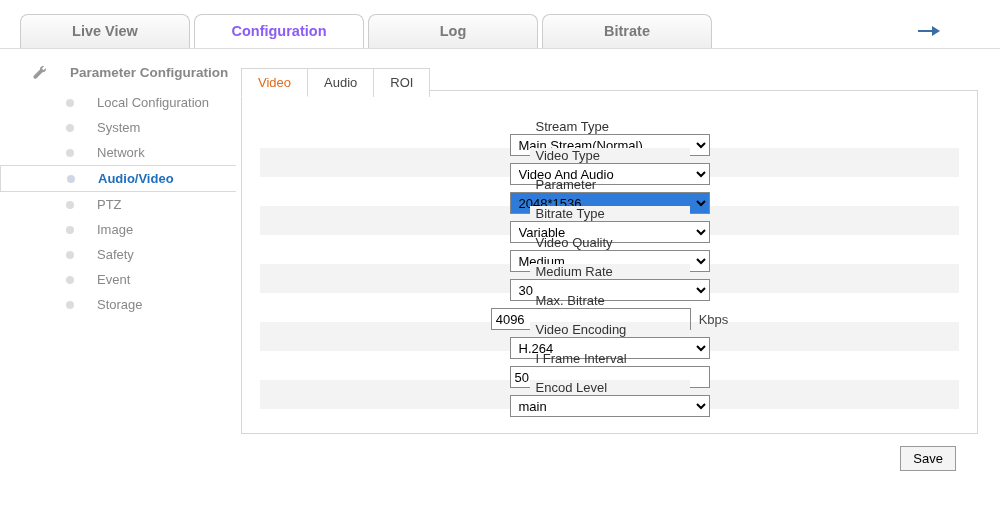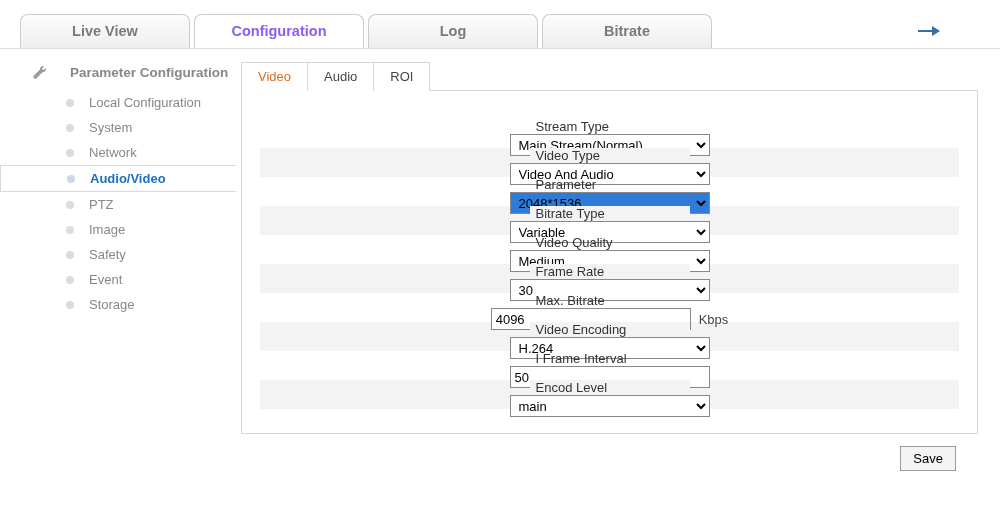--- a/index.html
+++ b/index.html
@@ -79,21 +79,21 @@
   }
   .wrench-icon svg { display: block; }
   .sidebar-list {
     list-style: none;
     margin: 0;
     padding: 0;
   }
   .sidebar-item {
     display: flex;
     align-items: center;
-    gap: 15px;
+    gap: 23px;
     padding: 5px 0 5px 66px;
     color: #888;
     cursor: pointer;
     font-size: 13px;
   }
   .sidebar-item.active {
     background: #fff;
     border: 1px solid #d9d9d9;
     border-right: none;
     color: #1e6fbf;
@@ -121,21 +121,21 @@
   .subtab {
     padding: 6px 16px;
     border: 1px solid #d6d6d6;
     border-bottom: none;
     background: #fff;
     margin-right: -1px;
     color: #444;
     cursor: pointer;
     font-size: 13px;
     position: relative;
-    top: 1px;
+    top: 7px;
   }
   .subtab.active {
     color: #e06a1a;
     border-bottom: 1px solid #fff;
     z-index: 1;
   }
 
   .panel {
     border: 1px solid #d6d6d6;
     border-top: none;
@@ -297,21 +297,21 @@
       </div>
 
       <div class="form-row">
         <div class="label-cell">Video Quality</div>
         <div class="control-cell">
             <select><option>Medium</option></select>
           </div>
       </div>
 
       <div class="form-row">
-        <div class="label-cell">Frame Rate</div>
+        <div class="label-cell">Medium Rate</div>
         <div class="control-cell">
             <select><option>30</option></select>
           </div>
       </div>
 
       <div class="form-row">
         <div class="label-cell">Max. Bitrate</div>
         <div class="control-cell">
           <input type="text" value="4096" style="">
           <span class="unit">Kbps</span>

